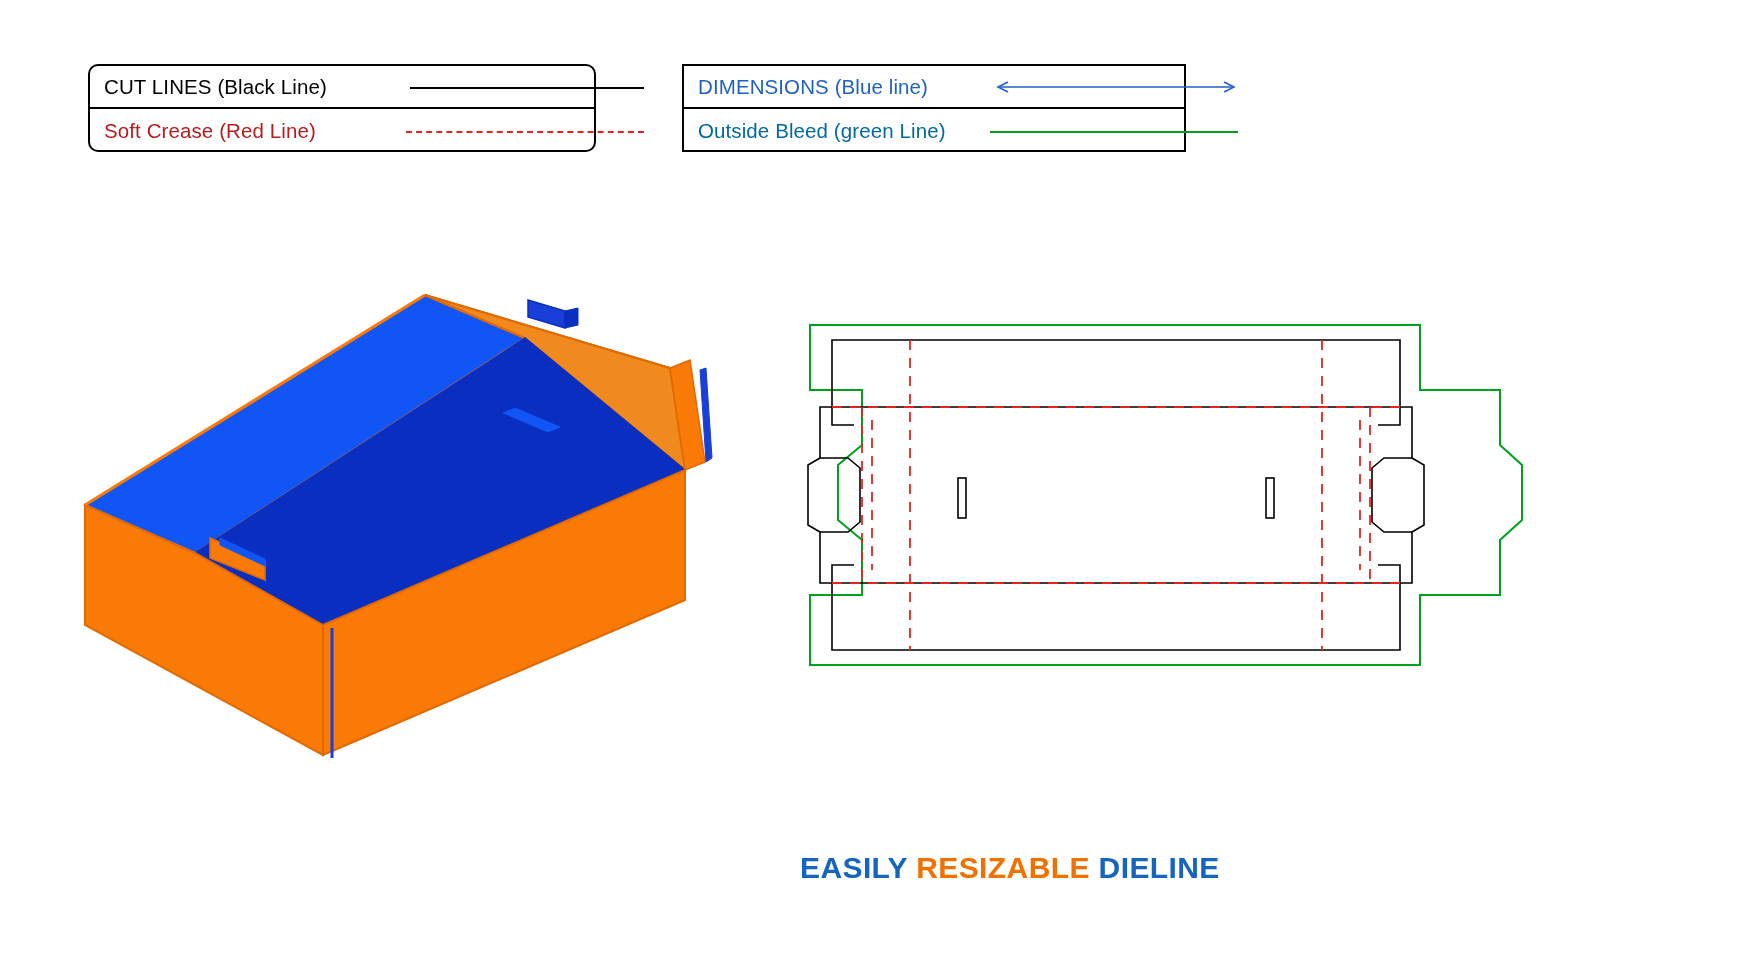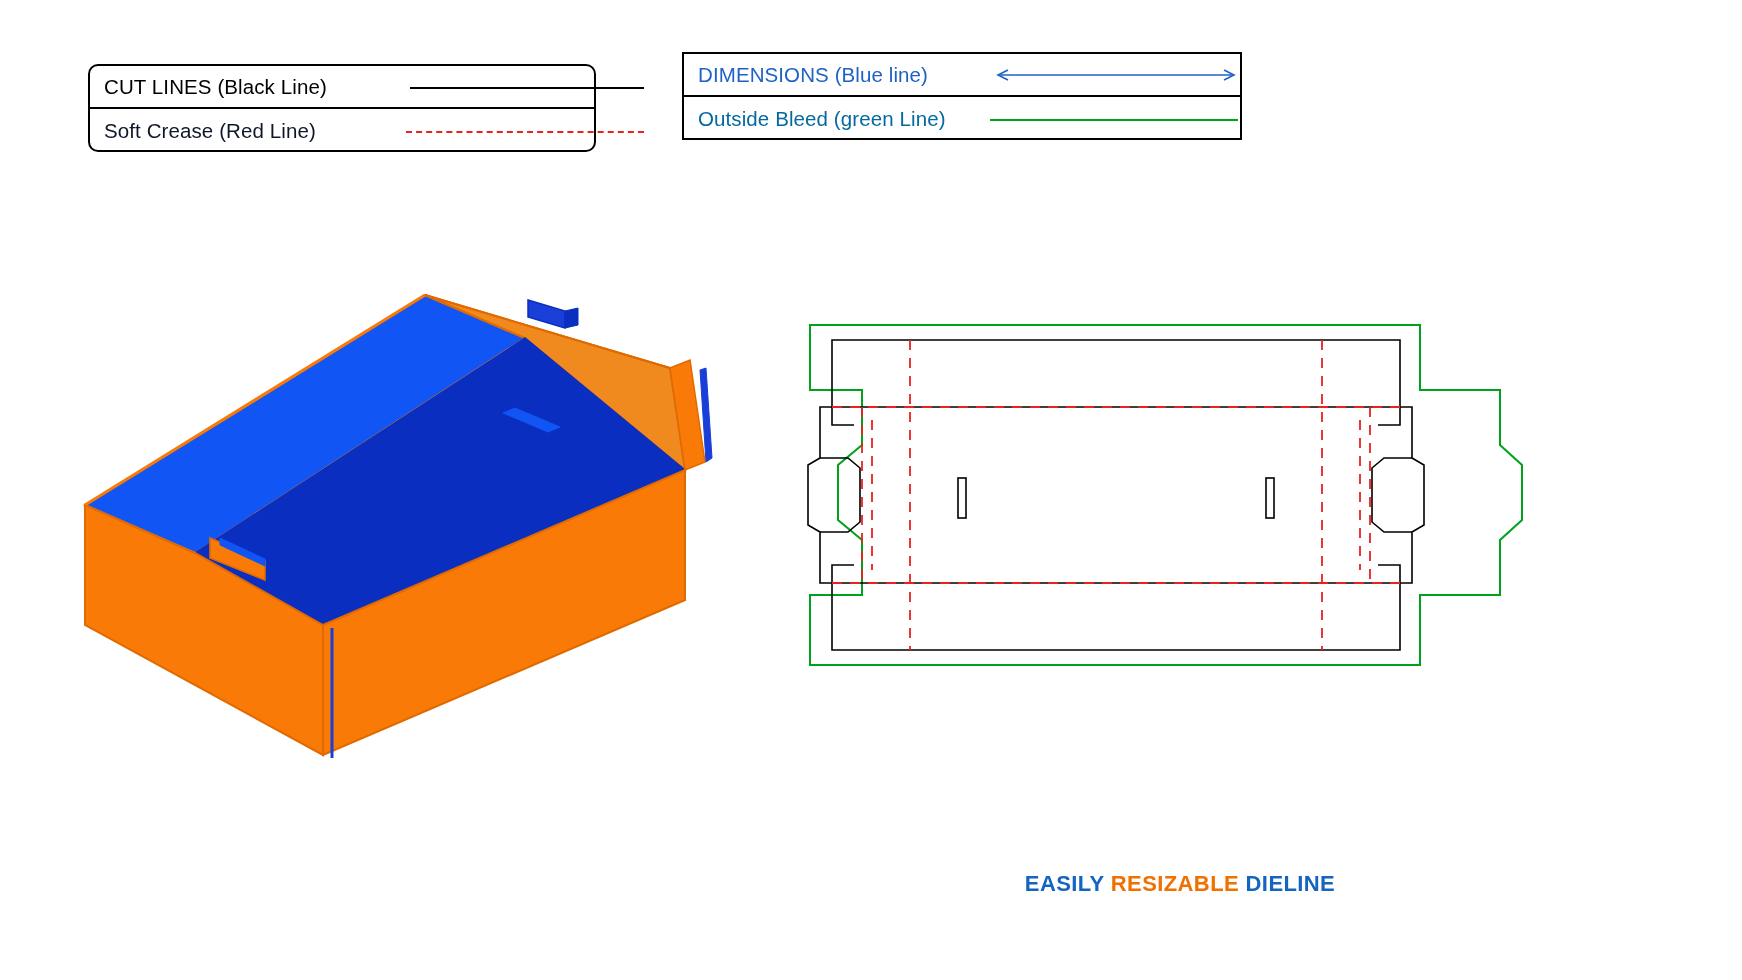--- a/index.html
+++ b/index.html
@@ -24,42 +24,42 @@
   }
   #legend-left {
     left: 88px;
     top: 64px;
     width: 508px;
     height: 88px;
     border-radius: 10px;
   }
   #legend-right {
     left: 682px;
-    top: 52px;
-    width: 560px;
+    top: 64px;
+    width: 504px;
     height: 88px;
   }
   .legend-row {
     position: relative;
     height: 43px;
     display: flex;
     align-items: center;
     box-sizing: border-box;
   }
   .legend-row.divider {
     border-bottom: 2px solid #000000;
   }
   .legend-label {
     font-size: 20.5px;
     white-space: nowrap;
     padding-left: 14px;
     letter-spacing: 0.1px;
   }
   .legend-label.black { color: #000000; }
-  .legend-label.red   { color: #0f172a; }
+  .legend-label.red   { color: #b91c1c; }
   .legend-label.blue  { color: #1f62c4; }
   .legend-label.green { color: #0369a1; }
 
   .sample {
     position: absolute;
     top: 50%;
   }
   
   #sample-cut {
     left: 320px;
@@ -104,24 +104,23 @@
     left: 800px;
     top: 290px;
     width: 760px;
     height: 440px;
   }
 
   
   #caption {
     position: absolute;
     left: 800px;
-    top: 871px;
+    top: 851px;
     width: 760px;
-    text-align: center;
-    font-size: 22px;
+    font-size: 30px;
     font-weight: bold;
     letter-spacing: 0.4px;
   }
   #caption .w1 { color: #1565c0; }
   #caption .w2 { color: #f07000; }
   #caption .w3 { color: #1565c0; }
 </style>
 </head>
 <body>
 

